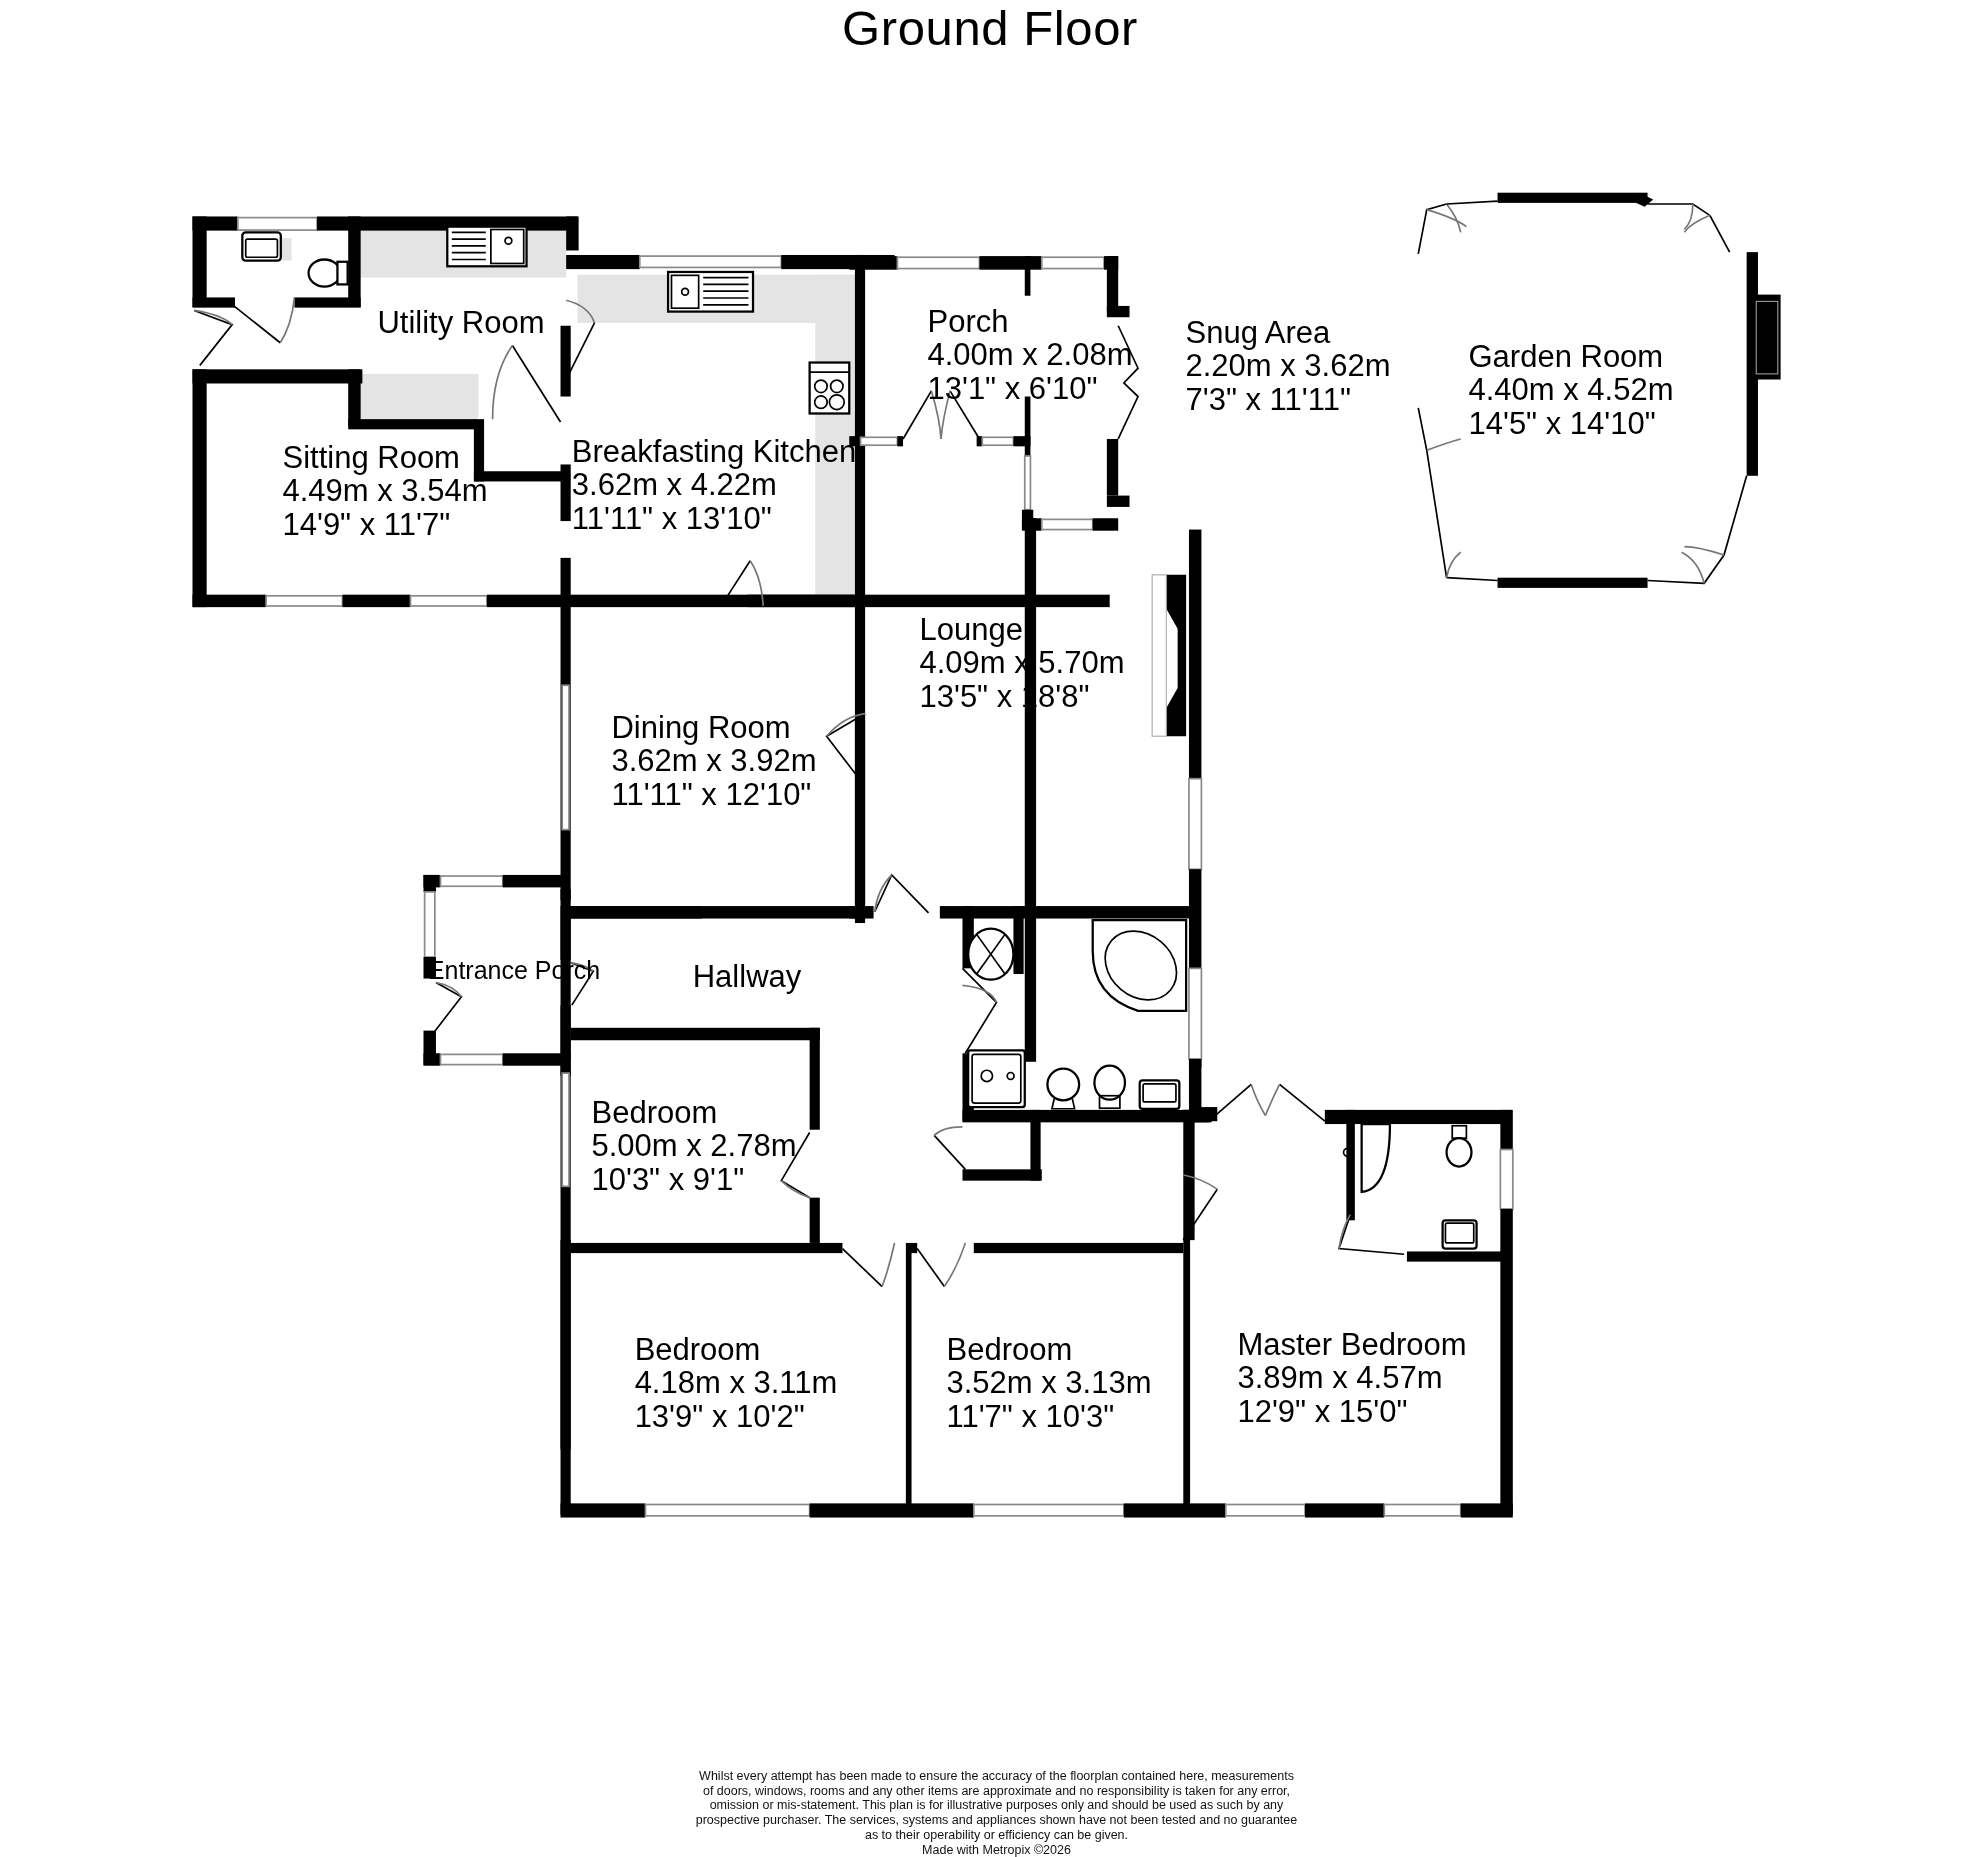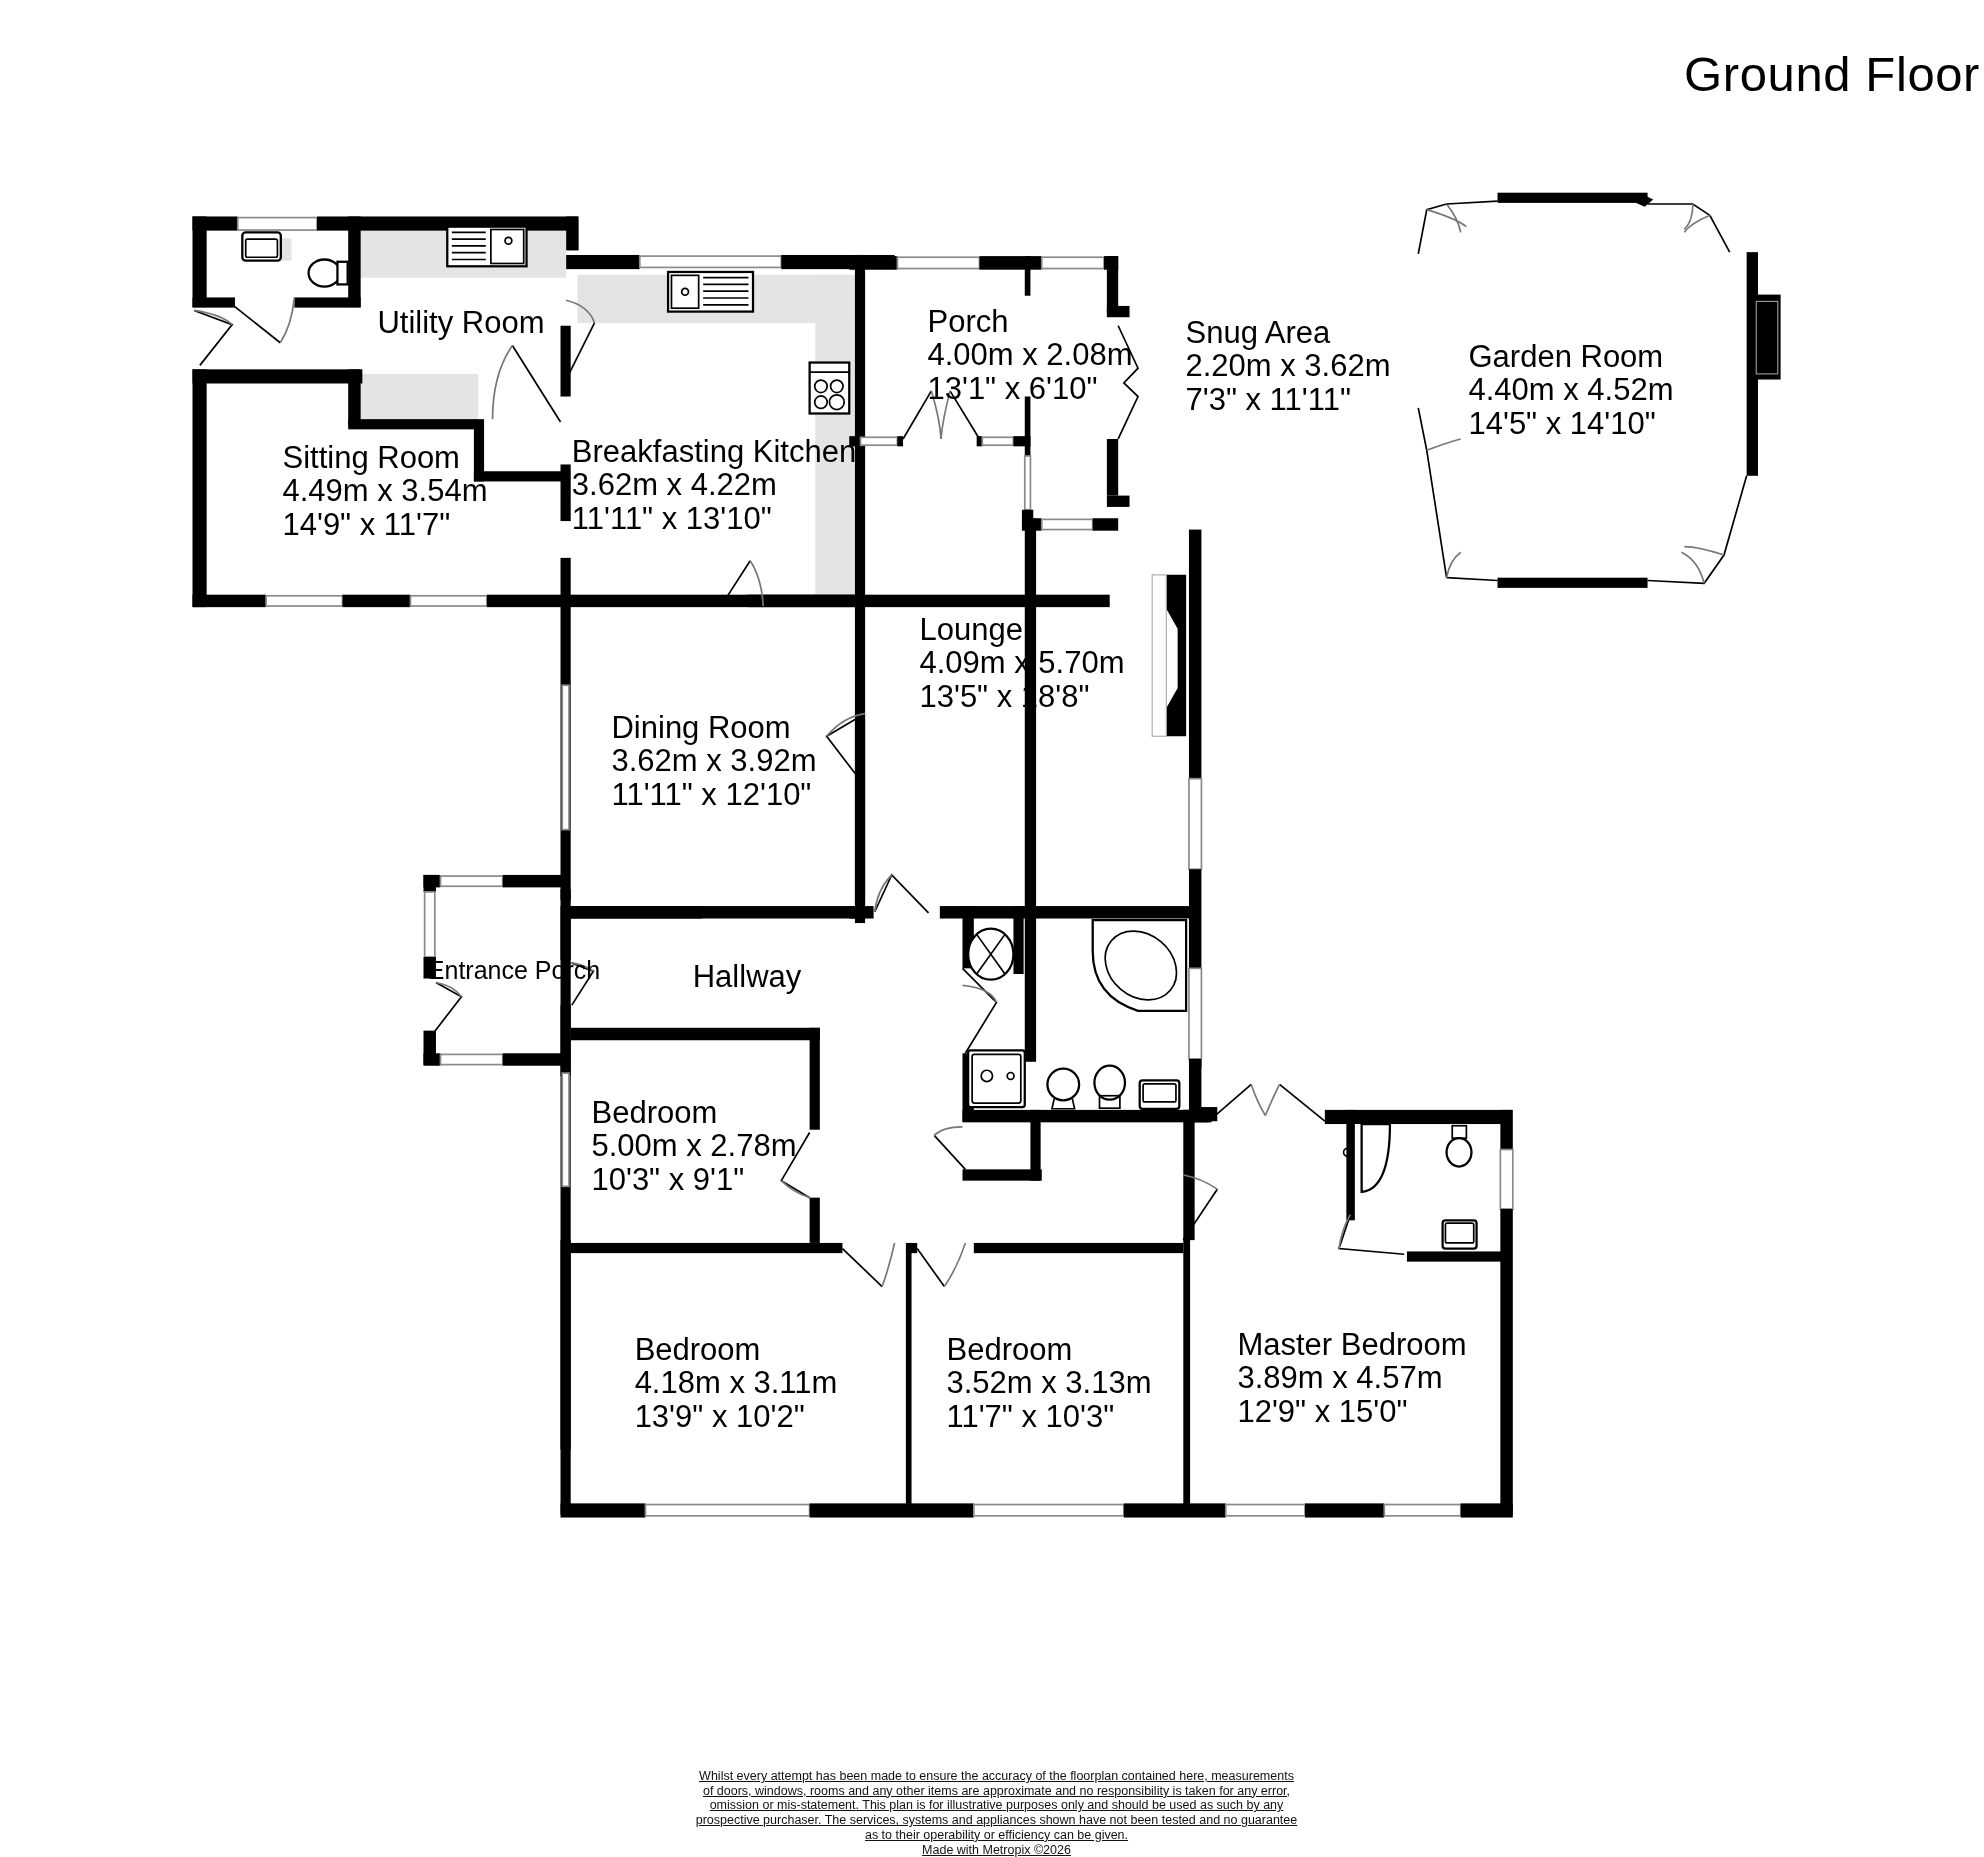--- a/index.html
+++ b/index.html
@@ -5,25 +5,25 @@
   html, body { margin: 0; padding: 0; background: #ffffff; }
   body { width: 1985px; height: 1858px; position: relative; overflow: hidden; font-family: "Liberation Sans", sans-serif; }
   #plan { position: absolute; left: 0; top: 0; width: 1985px; height: 1858px; }
   .wall { fill: #000000; }
   .win { fill: #ffffff; stroke: #8a8a8a; stroke-width: 3; }
   .counter { fill: #e4e4e4; }
   .door { stroke: #000; stroke-width: 3; fill: none; }
   .arc { stroke: #777; stroke-width: 3; fill: none; }
   .fix { stroke: #000; stroke-width: 4; fill: #fff; }
   .fixthin { stroke: #000; stroke-width: 3; fill: none; }
-  .title { position: absolute; left: 0; width: 1980px; top: 0; text-align: right; font-size: 49px; line-height: 57px; color: #000; letter-spacing: 0.6px; margin-top: 46px; }
+  .title { position: absolute; left: 0; width: 1980px; top: 0; text-align: center; font-size: 49px; line-height: 57px; color: #000; letter-spacing: 0.6px; }
   .room { position: absolute; text-align: left; color: #000; white-space: nowrap; transform: translateX(-50%); line-height: 1.08; }
   .room div { font-size: 31px; }
   .room.small div { font-size: 25px; }
-  .disclaimer { position: absolute; left: 623px; width: 747px; top: 1769px; text-align: center; font-size: 12.5px; line-height: 14.7px; color: #111; text-decoration: underline; }
+  .disclaimer { position: absolute; left: 623px; width: 747px; top: 1769px; text-align: center; font-size: 12.5px; line-height: 14.7px; color: #111; }
   .disclaimer p { margin: 0; }
 </style>
 </head>
 <body>
 
 <div class="title">Ground Floor</div>
 
 <svg id="plan" viewBox="0 0 3506 3281" xmlns="http://www.w3.org/2000/svg">
 
   <g>

